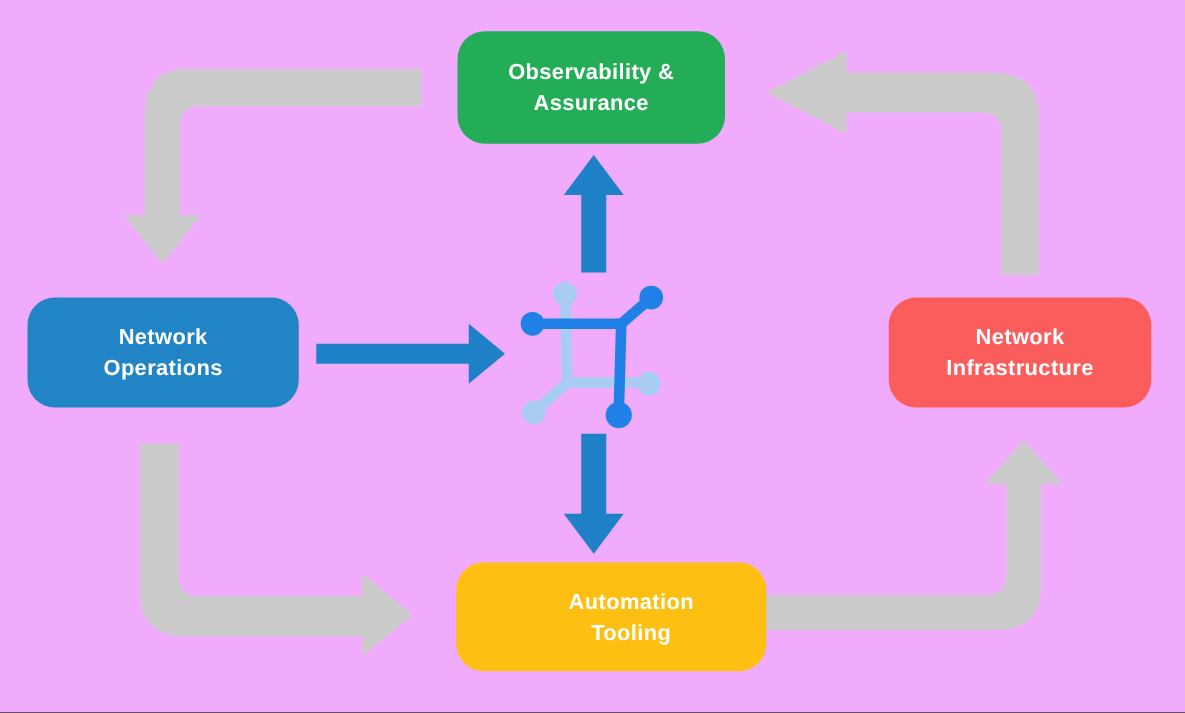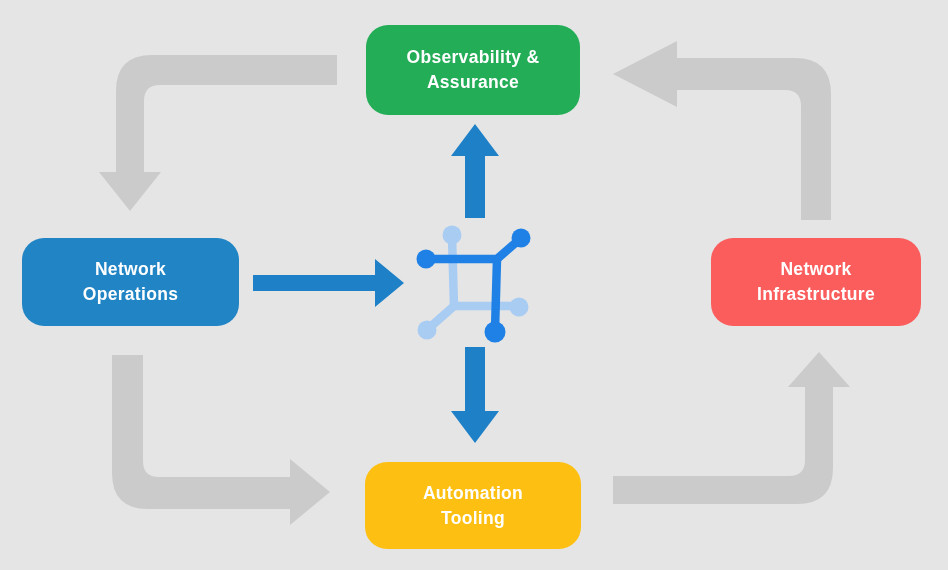--- a/index.html
+++ b/index.html
@@ -4,21 +4,21 @@
 <style>
   html, body {
     margin: 0;
     padding: 0;
     background: #000000;
   }
   .stage {
     position: relative;
     width: 948px;
     height: 570px;
-    background: #e5e5e5;
+    background: #f0abfc;
     overflow: hidden;
     font-family: "Liberation Sans", sans-serif;
   }
   .stage svg.layer {
     position: absolute;
     left: 0;
     top: 0;
   }
   .node {
     position: absolute;
@@ -32,21 +32,21 @@
     color: #FFFFFF;
     font-size: 17.5px;
     font-weight: 700;
     line-height: 1.42;
     letter-spacing: 0.3px;
     white-space: pre-line;
   }
   .node-observability { left: 366px; top: 25px;  width: 214px; height: 90px; background: #23AD57; }
   .node-operations    { left: 22px;  top: 238px; width: 217px; height: 88px; background: #2184C4; }
   .node-infrastructure{ left: 711px; top: 238px; width: 210px; height: 88px; background: #FB5D5D; }
-  .node-automation    { left: 365px; top: 462px; width: 216px; height: 87px; background: #FDC012; }
+  .node-automation    { left: 365px; top: 450px; width: 216px; height: 87px; background: #FDC012; padding-left: 32px; }
 </style>
 </head>
 <body>
 
 <div class="stage">
 
   <svg class="layer" width="948" height="570" viewBox="0 0 948 570">
 
     <path d="M 337 55 H 152 Q 116 55 116 91 V 172 H 99 L 130 211 L 161 172 H 144 V 101 Q 144 85 160 85 H 337 Z" fill="#CBCBCB"></path>
 

